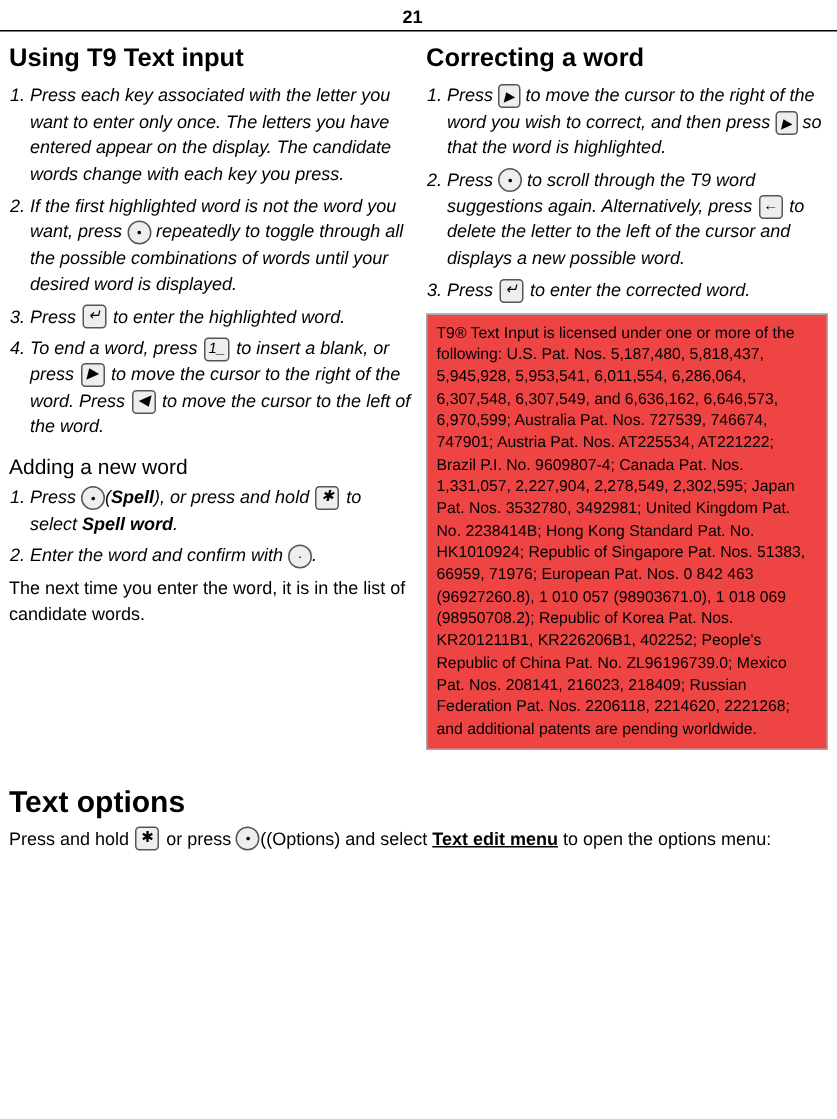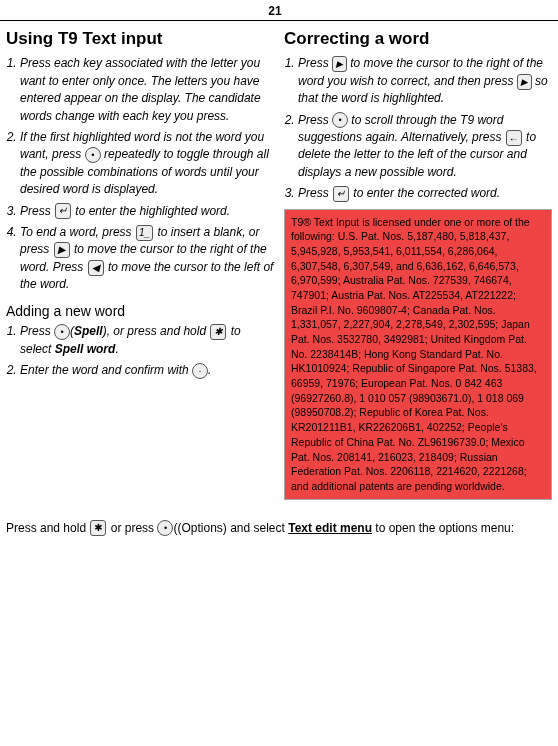--- a/index.html
+++ b/index.html
@@ -187,20 +187,21 @@
 
     <ol>
       <li>
         Press <span class="inline-icon-round">•</span>(<span class="bold-word">Spell</span>), or press and hold <span class="inline-icon">✱</span> to select <span class="bold-word">Spell word</span>.
       </li>
       <li>
         Enter the word and confirm with <span class="inline-icon-round">·</span>.
       </li>
     </ol>
 
+    <p>The next time you enter the word, it is in the list of candidate words.</p>
   </div>
 
   <div class="right-col">
     <h2>Correcting a word</h2>
 
     <ol>
       <li>
         Press <span class="inline-icon-nav">▶</span> to move the cursor to the right of the word you wish to correct, and then press <span class="inline-icon-nav">▶</span> so that the word is highlighted.
       </li>
       <li>
@@ -211,20 +212,21 @@
       </li>
     </ol>
 
     <div class="notice-box">
       <span>T9® Text Input is licensed under one or more of the following: U.S. Pat. Nos. 5,187,480, 5,818,437, 5,945,928, 5,953,541, 6,011,554, 6,286,064, 6,307,548, 6,307,549, and 6,636,162, 6,646,573, 6,970,599; Australia Pat. Nos. 727539, 746674, 747901; Austria Pat. Nos. AT225534, AT221222; Brazil P.I. No. 9609807-4; Canada Pat. Nos. 1,331,057, 2,227,904, 2,278,549, 2,302,595; Japan Pat. Nos. 3532780, 3492981; United Kingdom Pat. No. 2238414B; Hong Kong Standard Pat. No. HK1010924; Republic of Singapore Pat. Nos. 51383, 66959, 71976; European Pat. Nos. 0 842 463 (96927260.8), 1 010 057 (98903671.0), 1 018 069 (98950708.2); Republic of Korea Pat. Nos. KR201211B1, KR226206B1, 402252; People's Republic of China Pat. No. ZL96196739.0; Mexico Pat. Nos. 208141, 216023, 218409; Russian Federation Pat. Nos. 2206118, 2214620, 2221268; and additional patents are pending worldwide.</span>
     </div>
   </div>
 </div>
 
 <div class="bottom-section">
+  <div class="section-title-large">Text options</div>
   <p class="press-hold-line">
     <span>Press and hold</span>
     <span class="inline-icon">✱</span>
     <span>or press</span>
     <span class="inline-icon-round">•</span>(<span>(Options) and select</span>
     <span class="bold-word underline-text">Text edit menu</span>
     <span>to open the options menu:</span>
   </p>
 </div>
 

